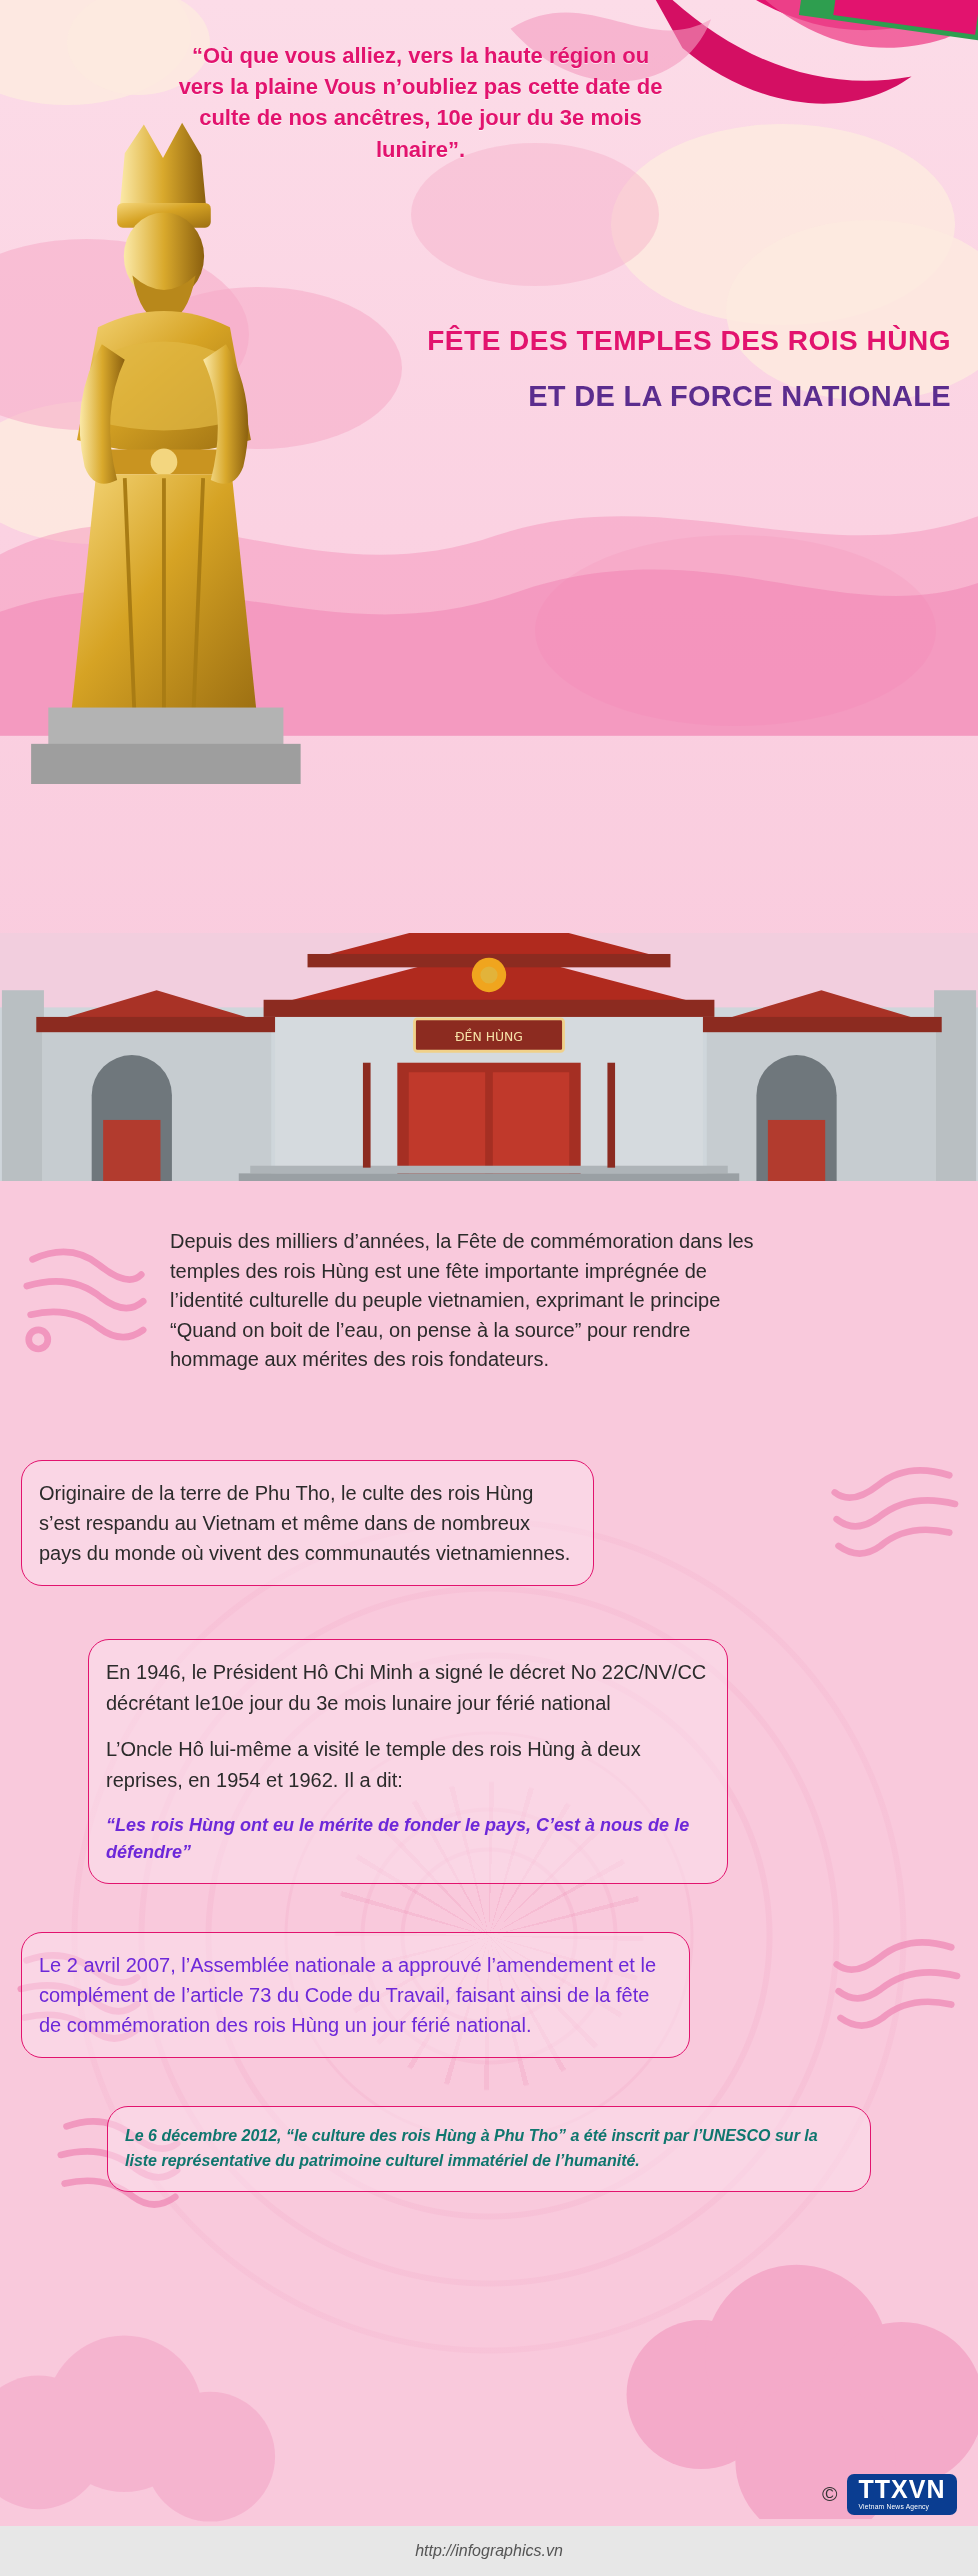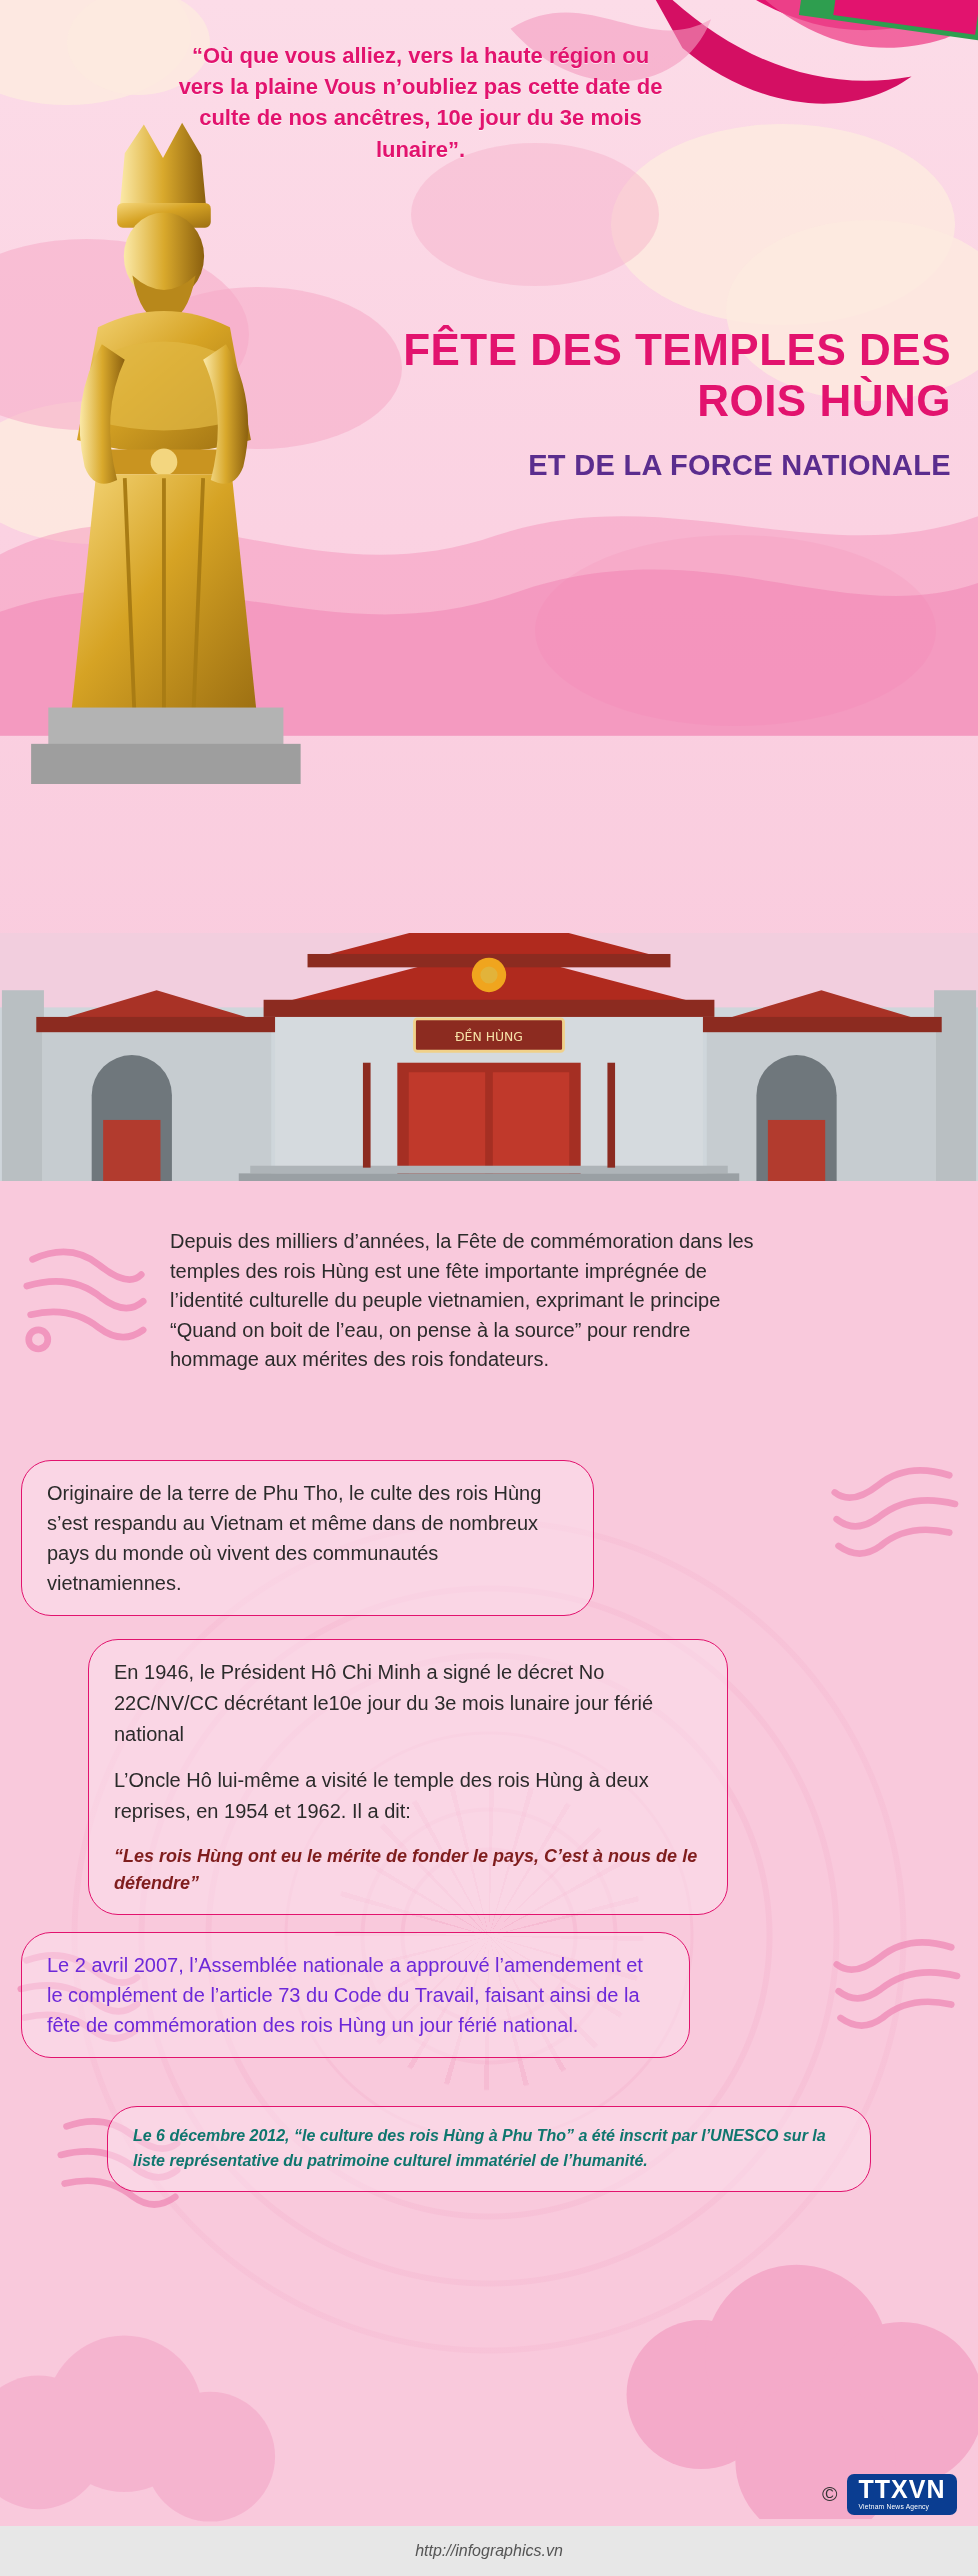--- a/index.html
+++ b/index.html
@@ -80,21 +80,21 @@
   .titles {
     position: absolute;
     right: 27px;
     top: 325px;
     width: 649px;
     text-align: right;
     z-index: 7;
   }
   .title-main {
     color: #e2136e;
-    font-size: 44px;
+    font-size: 28px;
     font-weight: bold;
     line-height: 1.15;
     letter-spacing: 0.5px;
   }
   .title-sub {
     margin-top: 21px;
     color: #5b2d8e;
     font-size: 29px;
     font-weight: bold;
     line-height: 1.3;
@@ -146,44 +146,44 @@
     left: 170px;
     top: 46px;
     width: 586px;
     color: #2b2b2b;
     font-size: 20px;
     line-height: 1.48;
   }
 
   .boxed {
     border: 1.9px solid #e2136e;
-    border-radius: 30px;
+    border-radius: 21px;
     background: rgba(252, 224, 236, 0.55);
-    padding: 17px 25px;
+    padding: 17px 17px;
   }
   .box1 {
     left: 21px;
     top: 279px;
     width: 573px;
     color: #2b2b2b;
     font-size: 20px;
     line-height: 1.5;
   }
   .box2 {
     left: 88px;
     top: 458px;
     width: 640px;
     font-size: 20px;
     line-height: 1.55;
     color: #2b2b2b;
   }
   .box2 p { margin-bottom: 15.3px; }
   .box2 p:last-child { margin-bottom: 0; }
   .quote-inside {
-    color: #7f1d1d;
+    color: #6d28d9;
     font-style: italic;
     font-weight: bold;
     font-size: 18px;
     line-height: 1.5;
   }
   .box3 {
     left: 21px;
     top: 751px;
     width: 669px;
     color: #6d28d9;

